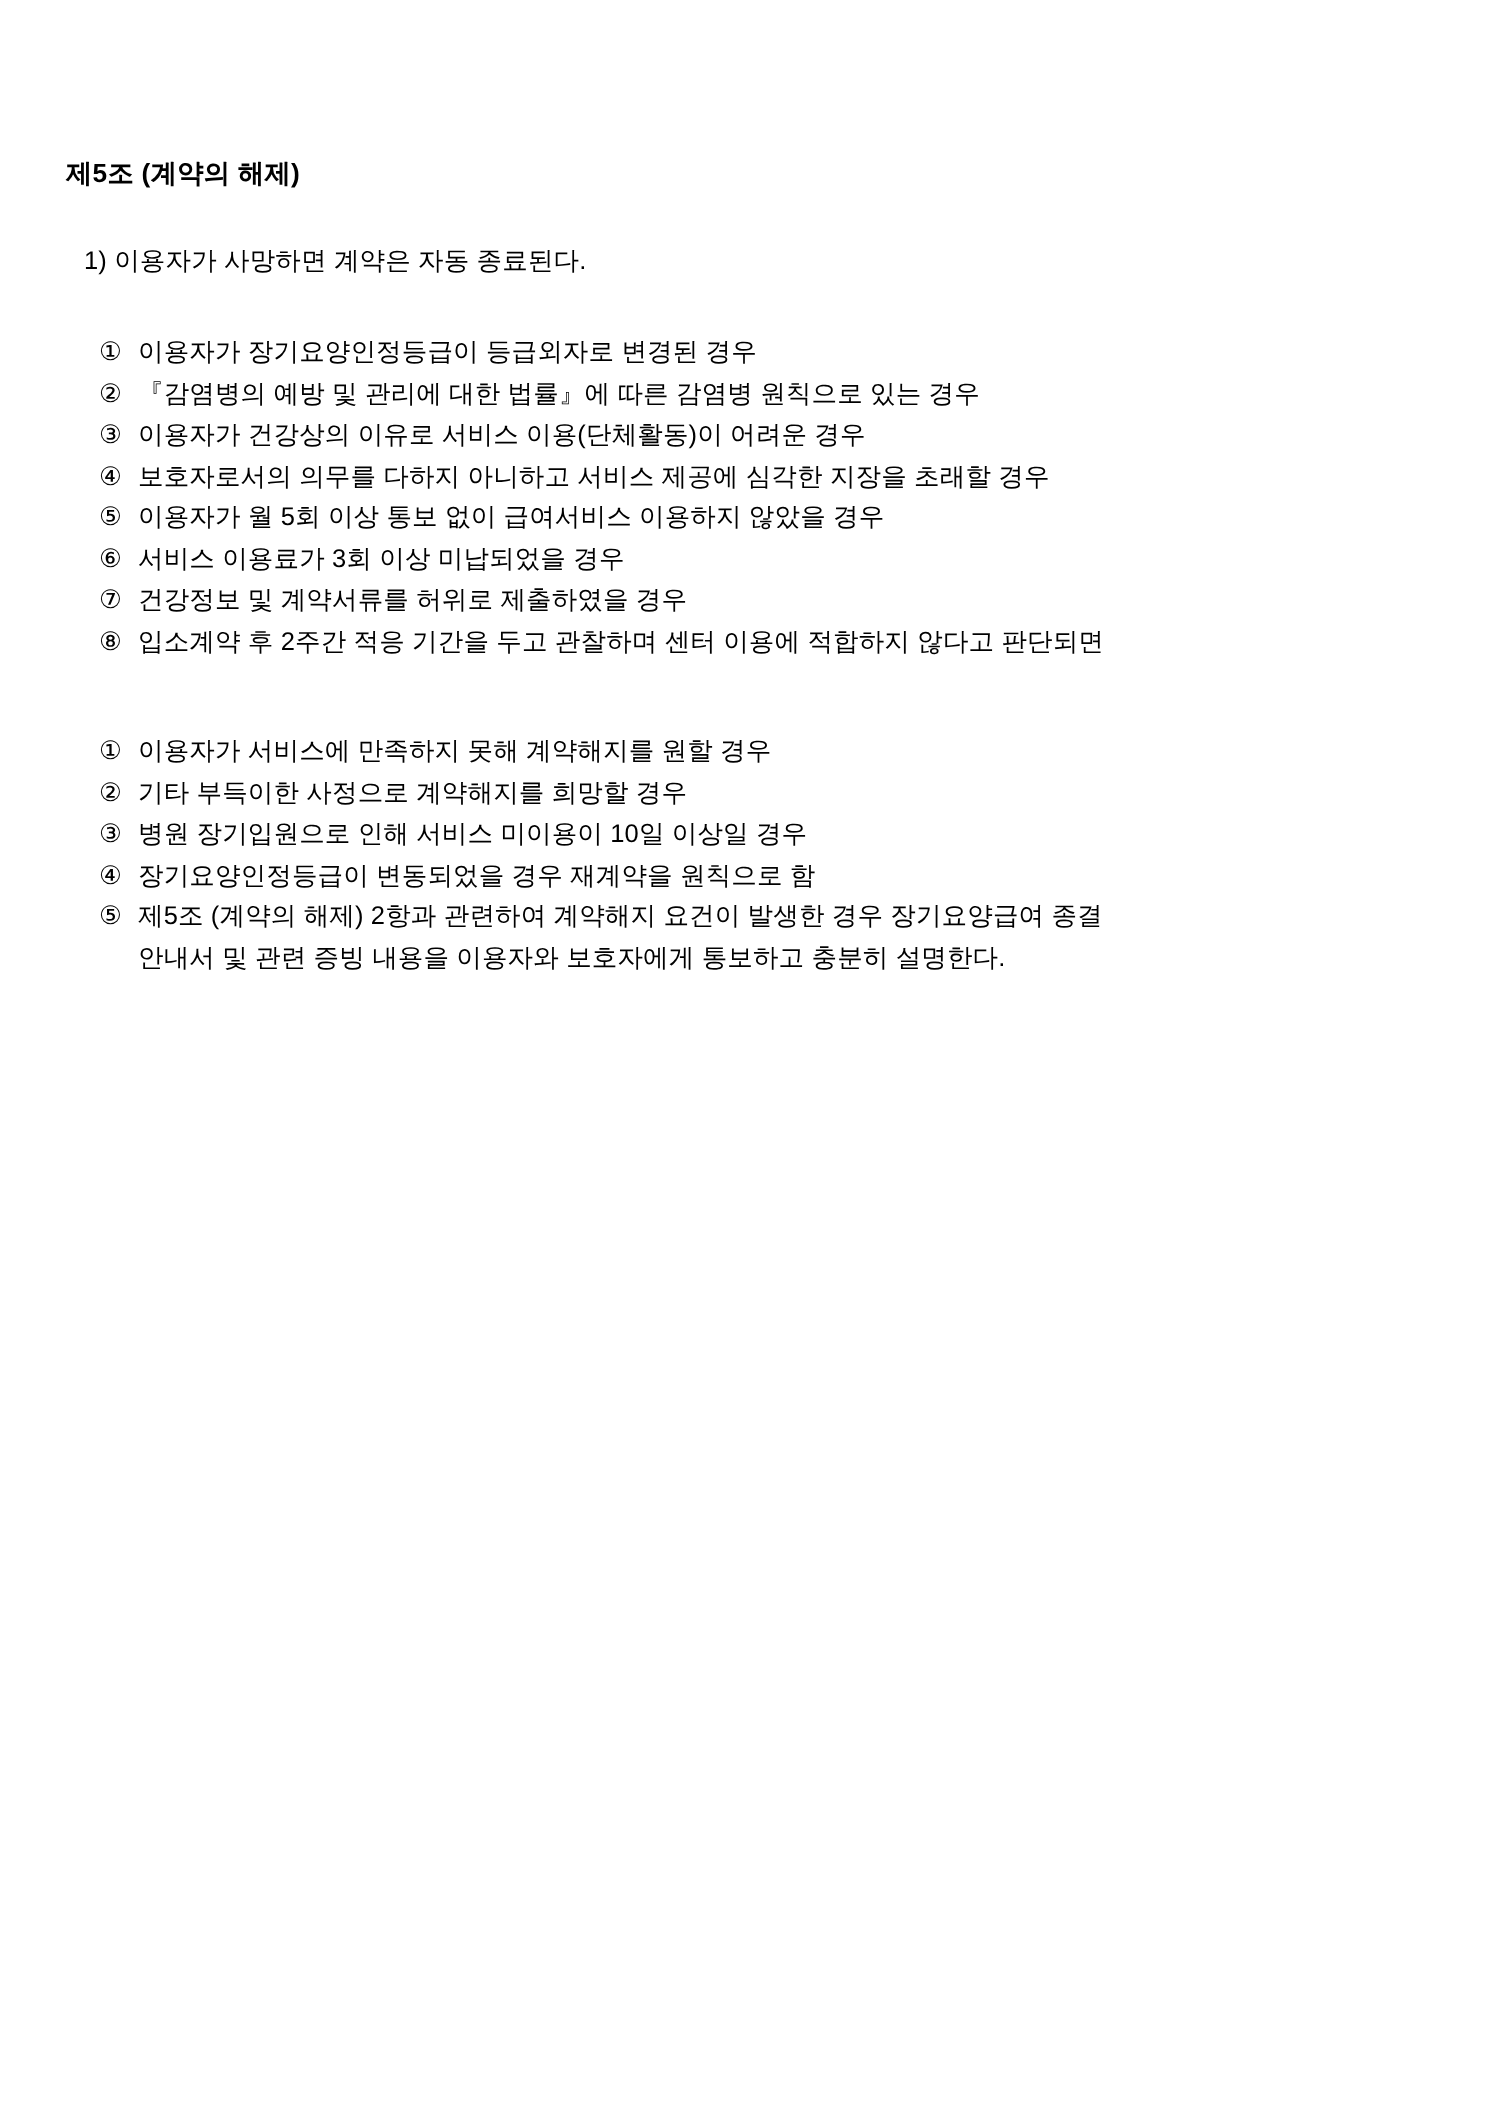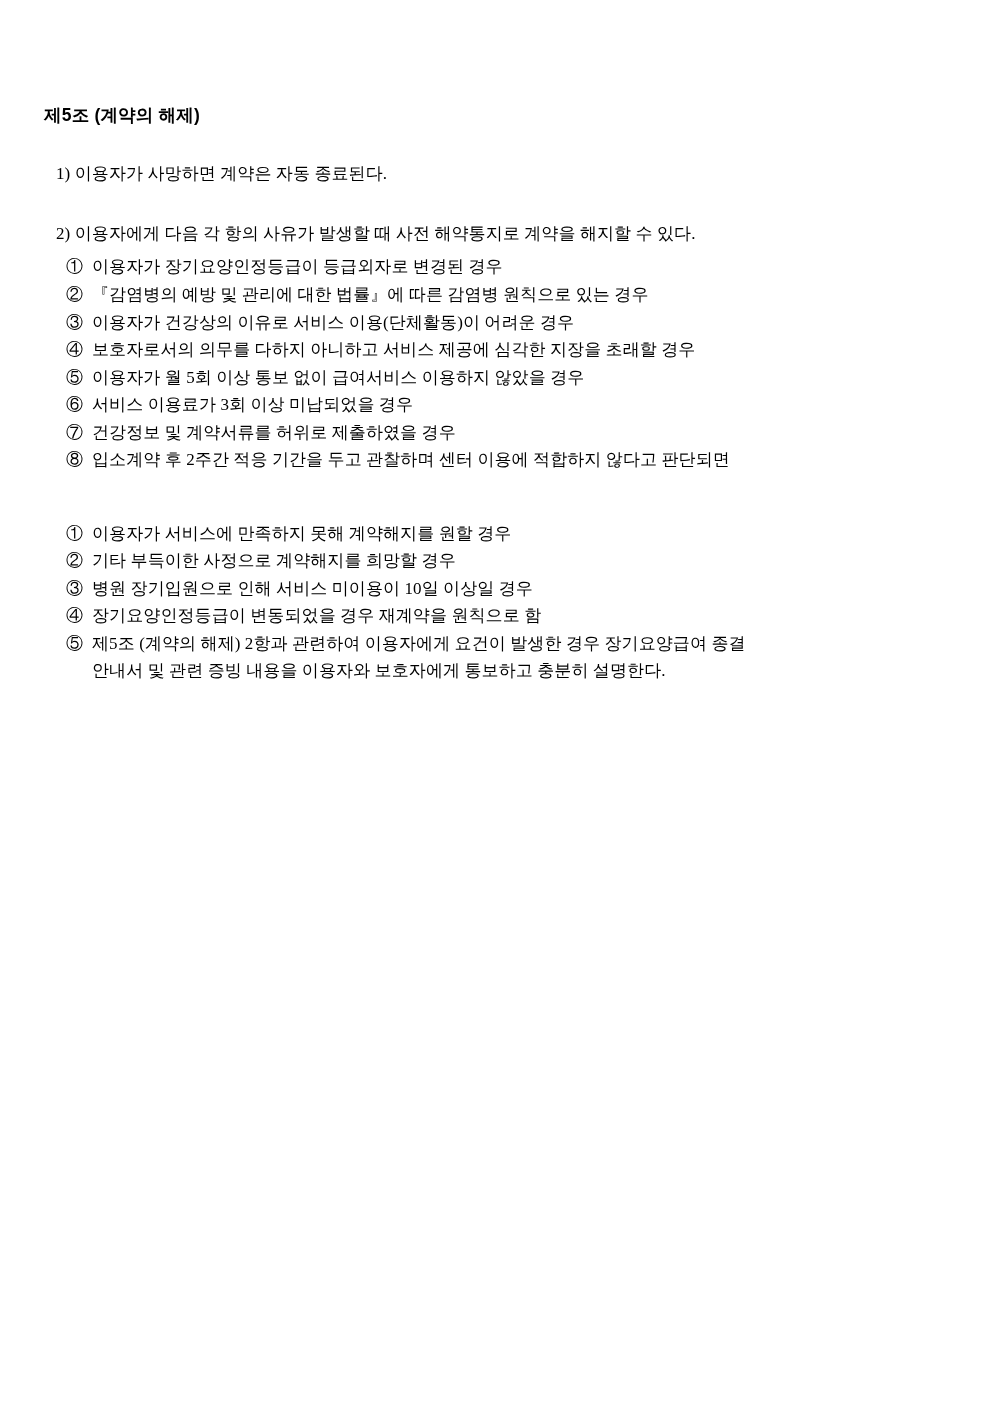--- a/index.html
+++ b/index.html
@@ -23,21 +23,20 @@
   }
   .doc-title {
     font-size: 17.5px;
     font-weight: bold;
     letter-spacing: 0.2px;
     margin: 0 0 34px 0;
     line-height: 1.3;
   }
   .block {
     margin-bottom: 20px;
-    font-family: Liberation Serif, serif;
   }
   .clause {
     font-size: 17px;
     line-height: 1.55;
     letter-spacing: 0.1px;
     margin: 0 0 6px 0;
     padding-left: 12px;
     white-space: pre-wrap;
   }
   .subitems {
@@ -80,21 +79,20 @@
 
   <h1 class="doc-title">제5조 (계약의 해제)</h1>
 
   <div class="block">
     <p class="clause">1) 이용자가 사망하면 계약은 자동 종료된다.</p>
   </div>
 
   <div class="spacer-sm"></div>
 
   <div class="block">
-    <p class="clause">2) 이용자에게 다음 각 항의 사유가 발생할 때 사전 해약통지로 계약을 해지할 수 있다.</p>
     <ul class="subitems">
       <li class="subitem">
         <span class="marker">①</span>
         <span class="text">이용자가 장기요양인정등급이 등급외자로 변경된 경우</span>
       </li>
       <li class="subitem">
         <span class="marker">②</span>
         <span class="text">『감염병의 예방 및 관리에 대한 법률』에 따른 감염병 원칙으로 있는 경우</span>
       </li>
       <li class="subitem">
@@ -139,19 +137,19 @@
       <li class="subitem">
         <span class="marker">③</span>
         <span class="text">병원 장기입원으로 인해 서비스 미이용이 10일 이상일 경우</span>
       </li>
       <li class="subitem">
         <span class="marker">④</span>
         <span class="text">장기요양인정등급이 변동되었을 경우 재계약을 원칙으로 함</span>
       </li>
       <li class="subitem">
         <span class="marker">⑤</span>
-        <span class="text">제5조 (계약의 해제) 2항과 관련하여 이용자에게 요건이 발생한 경우 장기요양급여 종결</span>
+        <span class="text">제5조 (계약의 해제) 2항과 관련하여 계약해지 요건이 발생한 경우 장기요양급여 종결</span>
       </li>
     </ul>
     <div class="cont-line">안내서 및 관련 증빙 내용을 이용자와 보호자에게 통보하고 충분히 설명한다.</div>
   </div>
 
 </div>
 
 </body></html>

